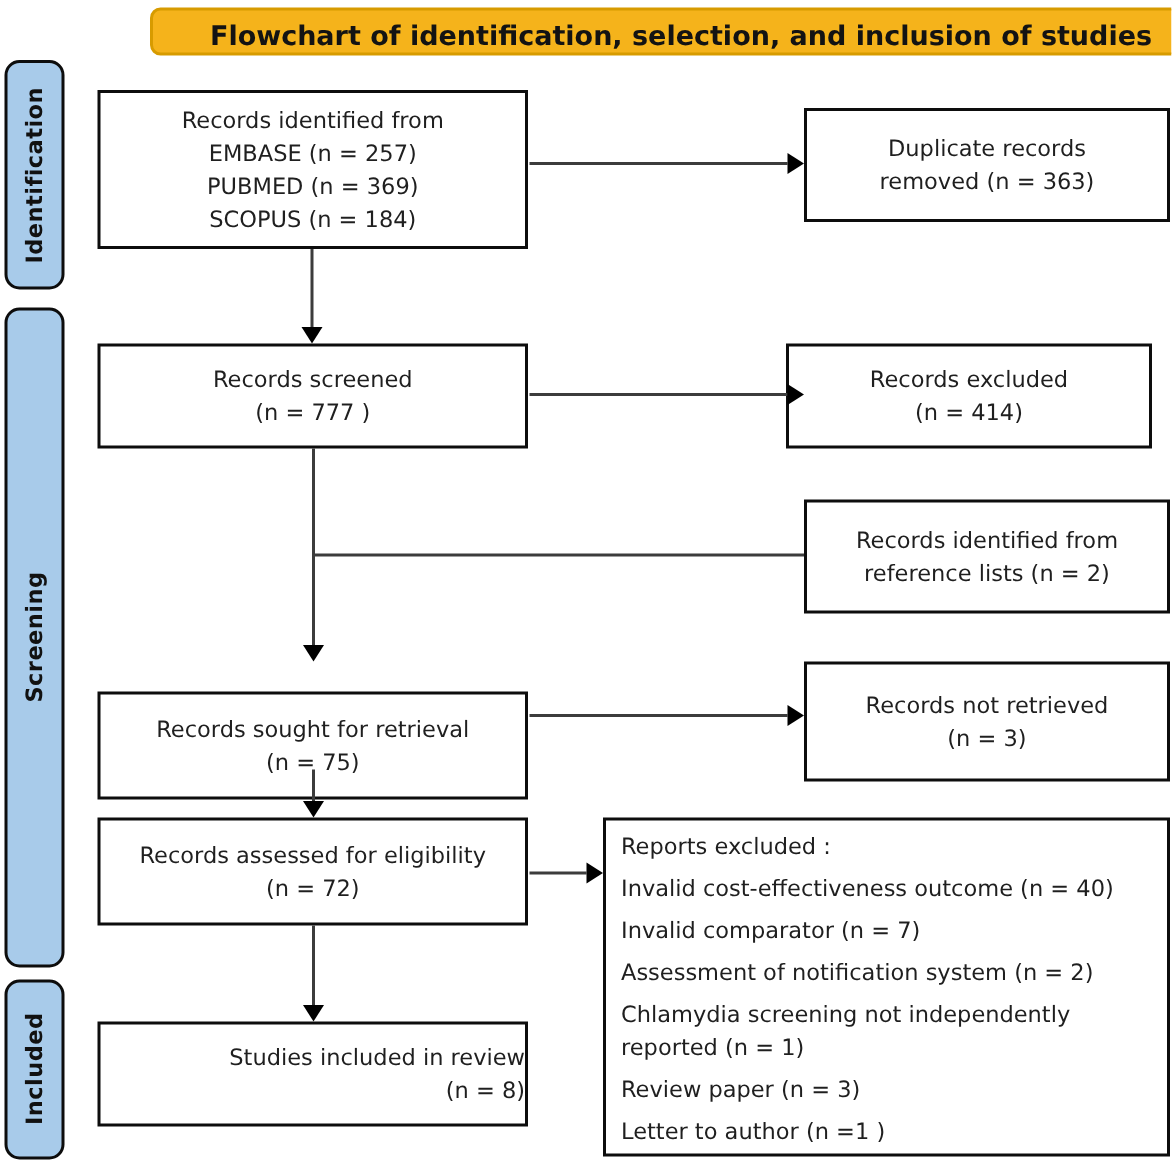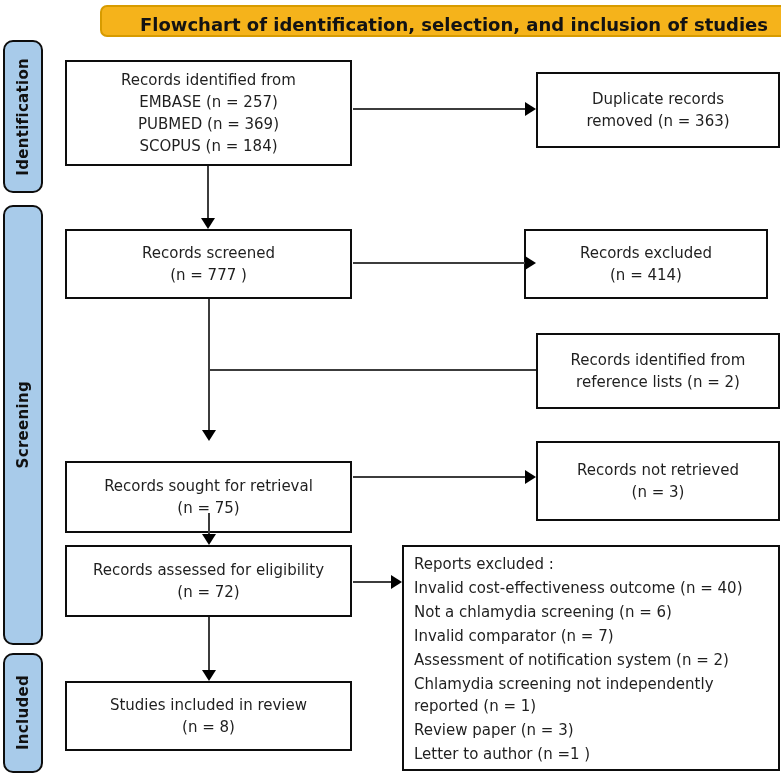--- a/index.html
+++ b/index.html
@@ -105,29 +105,28 @@
   </div>
 
   <div class="fbox" style="left:65px; top:545px; width:287px; height:72px;">
     <div>Records assessed for eligibility</div>
     <div>(n = 72)</div>
   </div>
 
   <div class="fbox left-text" style="left:402px; top:545px; width:378px; height:226px;">
     <div>Reports excluded :</div>
     <div>Invalid cost-effectiveness outcome (n = 40)</div>
-    <div>Not a chlamydia screening (n = 6)</div>
     <div>Invalid comparator (n = 7)</div>
     <div>Assessment of notification system (n = 2)</div>
     <div>Chlamydia screening not independently reported (n = 1)</div>
     <div>Review paper (n = 3)</div>
     <div>Letter to author (n =1 )</div>
   </div>
 
-  <div class="fbox" style="left:65px; top:681px; width:287px; height:70px;">
+  <div class="fbox" style="left:65px; top:681px; width:287px; height:70px;align-items:flex-end;">
     <div>Studies included in review</div>
     <div>(n = 8)</div>
   </div>
 
   <div class="hline" style="left:353px; top:108px; width:172px;"></div>
   <div class="ah-right" style="left:525px; top:102px;"></div>
 
   <div class="vline" style="left:207px; top:166px; height:52px;"></div>
   <div class="ah-down" style="left:201px; top:218px;"></div>
 

